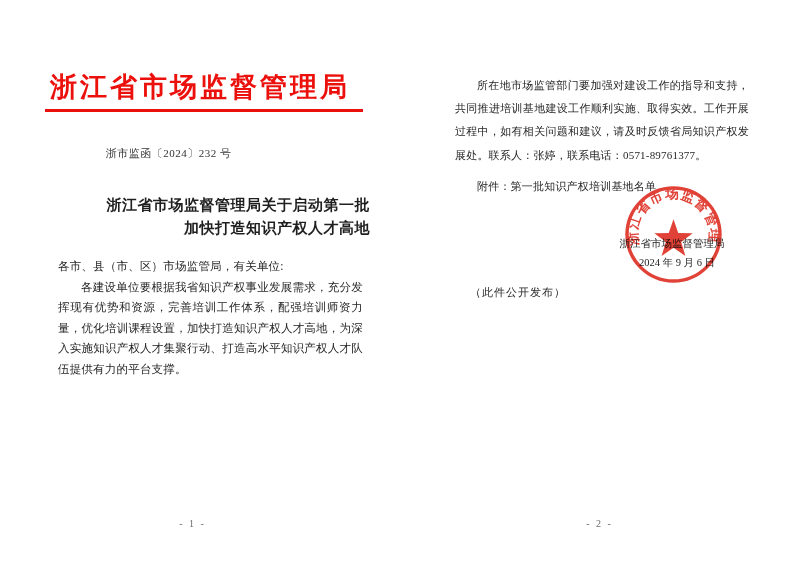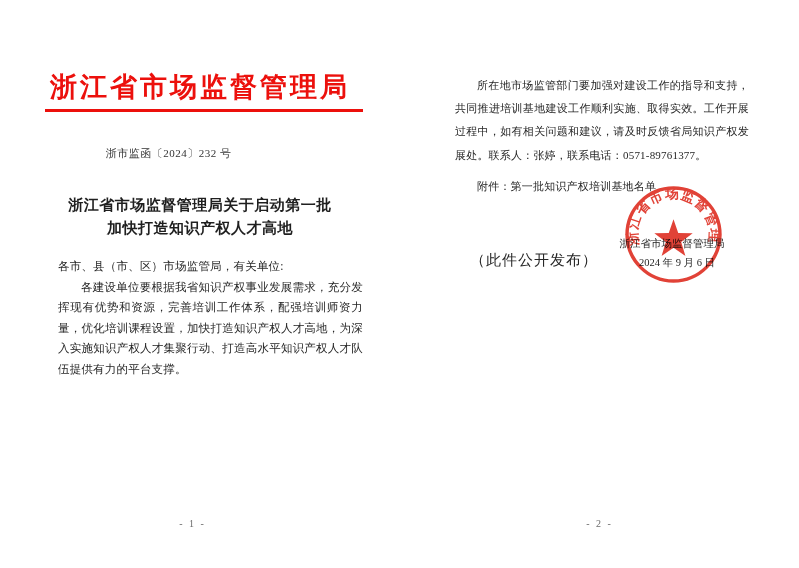--- a/index.html
+++ b/index.html
@@ -23,21 +23,21 @@
     position: absolute; top: 109px; left: 45px; width: 318px; height: 3px;
     background: #ec100c;
   }
   .doc-number {
     position: absolute; top: 146px; left: 0; width: 337px;
     text-align: center;
     font-size: 11px; line-height: 15px; color: #333333; letter-spacing: 0.5px;
   }
   .doc-title {
     position: absolute; top: 194px; left: 30px; width: 340px;
-    text-align: center;
+    text-align: right;
     font-size: 15px; line-height: 23px; font-weight: bold;
     color: #1f1f1f; letter-spacing: 0.5px;
   }
   .content-1 {
     position: absolute; top: 256px; left: 58px; width: 305px;
     font-size: 11.5px; line-height: 20.5px; text-align: justify;
     color: #262626; letter-spacing: 0.2px;
   }
   .content-1 p.indent, .content-2 p.indent { text-indent: 2em; }
 
@@ -53,22 +53,22 @@
     position: absolute; top: 236px; left: 212px; width: 120px;
     text-align: center; font-size: 10.5px; line-height: 15px;
     color: #262626; white-space: nowrap;
   }
   .sign-date {
     position: absolute; top: 255px; left: 232px; width: 90px;
     text-align: center; font-size: 10.5px; line-height: 15px;
     color: #262626; white-space: nowrap;
   }
   .public-note {
-    position: absolute; top: 252px; left: 70px;
-    font-size: 15px; line-height: 16px; color: #262626; letter-spacing: 1px;
+    position: absolute; top: 284px; left: 70px;
+    font-size: 11px; line-height: 16px; color: #262626; letter-spacing: 1px;
   }
 
   .stamp {
     position: absolute; top: 184px; left: 223px; width: 101px; height: 101px;
     mix-blend-mode: multiply; opacity: 0.92;
   }
 
   
   .page-footer {
     position: absolute; top: 518px; left: 0; width: 100%;

